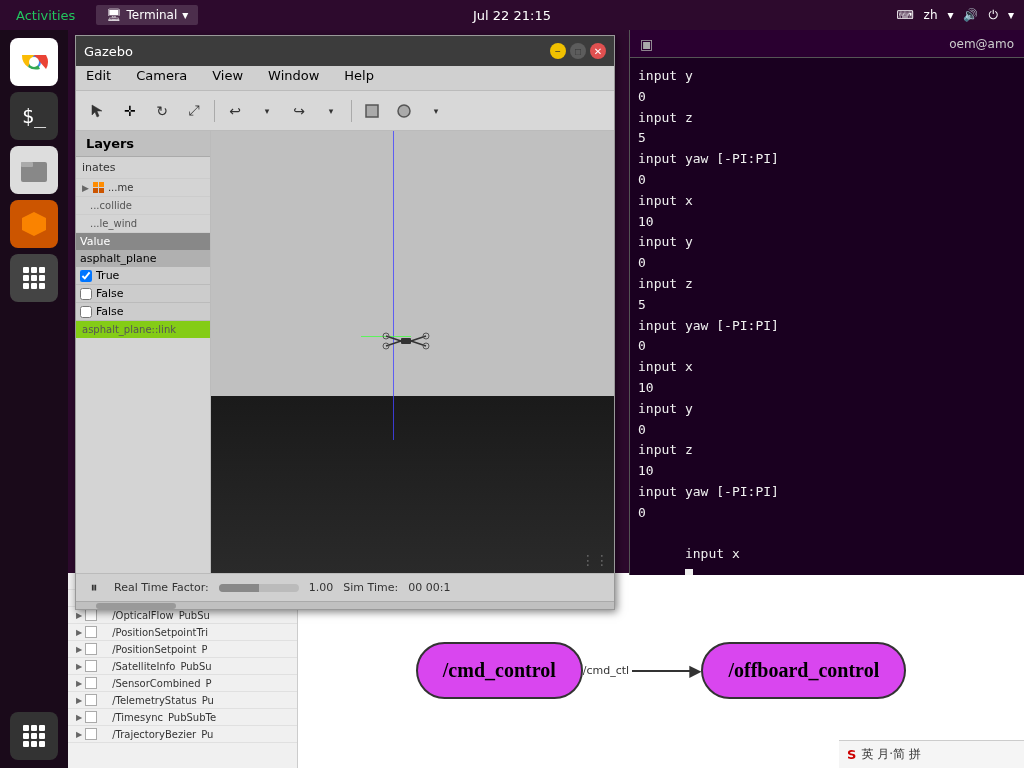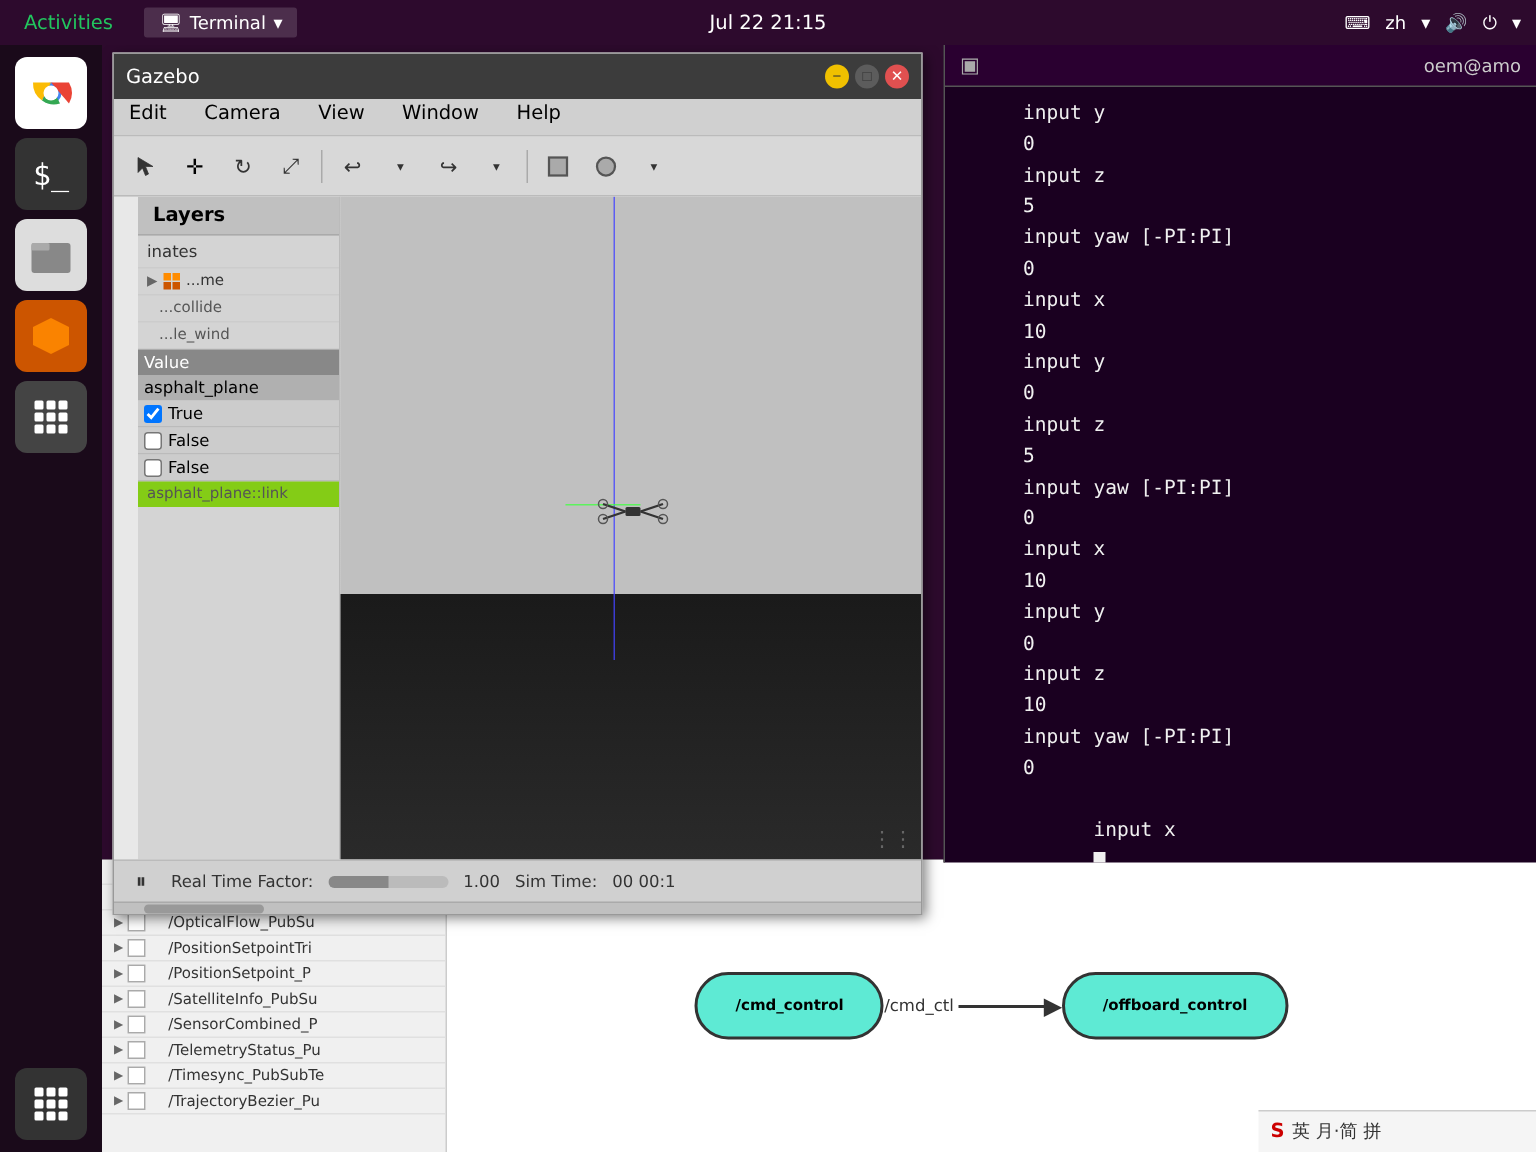--- a/index.html
+++ b/index.html
@@ -158,21 +158,20 @@
       font-size: 14px;
       color: #333;
       border-radius: 2px;
     }
     .toolbar-sep { width: 1px; height: 22px; background: #aaa; margin: 0 2px; }
 
     .gazebo-content {
       display: flex;
       flex: 1;
       overflow: hidden;
-      padding-left: 16px;
     }
 
     
     .gazebo-left-panel {
       width: 135px;
       background: #d4d4d4;
       border-right: 1px solid #bbb;
       display: flex;
       flex-direction: column;
       overflow: hidden;
@@ -329,21 +328,20 @@
       font-size: 12px;
     }
     .terminal-body {
       flex: 1;
       padding: 8px;
       overflow: hidden;
       font-family: 'DejaVu Sans Mono', 'Courier New', monospace;
       font-size: 13px;
       color: #f0f0f0;
       line-height: 1.6;
-      margin-left: 44px;
     }
     .terminal-line { white-space: pre; }
 
     
     .bottom-area {
       position: absolute;
       left: 68px;
       bottom: 0;
       width: 956px;
       height: 195px;
@@ -387,25 +385,26 @@
       background: white;
       display: flex;
       align-items: center;
       justify-content: center;
       position: relative;
     }
     .flow-node {
       border: 2px solid #333;
       border-radius: 40px;
       padding: 15px 25px;
-      font-size: 10px;
+      font-size: 20px;
       font-weight: bold;
-      background: #5eead4;
+      background: #d946ef;
       color: #000;
       white-space: nowrap;
+      font-family: Liberation Serif, serif;
     }
     .flow-arrow {
       display: flex;
       flex-direction: row;
       align-items: center;
       gap: 3px;
     }
     .flow-arrow-label {
       font-size: 11px;
       color: #333;

